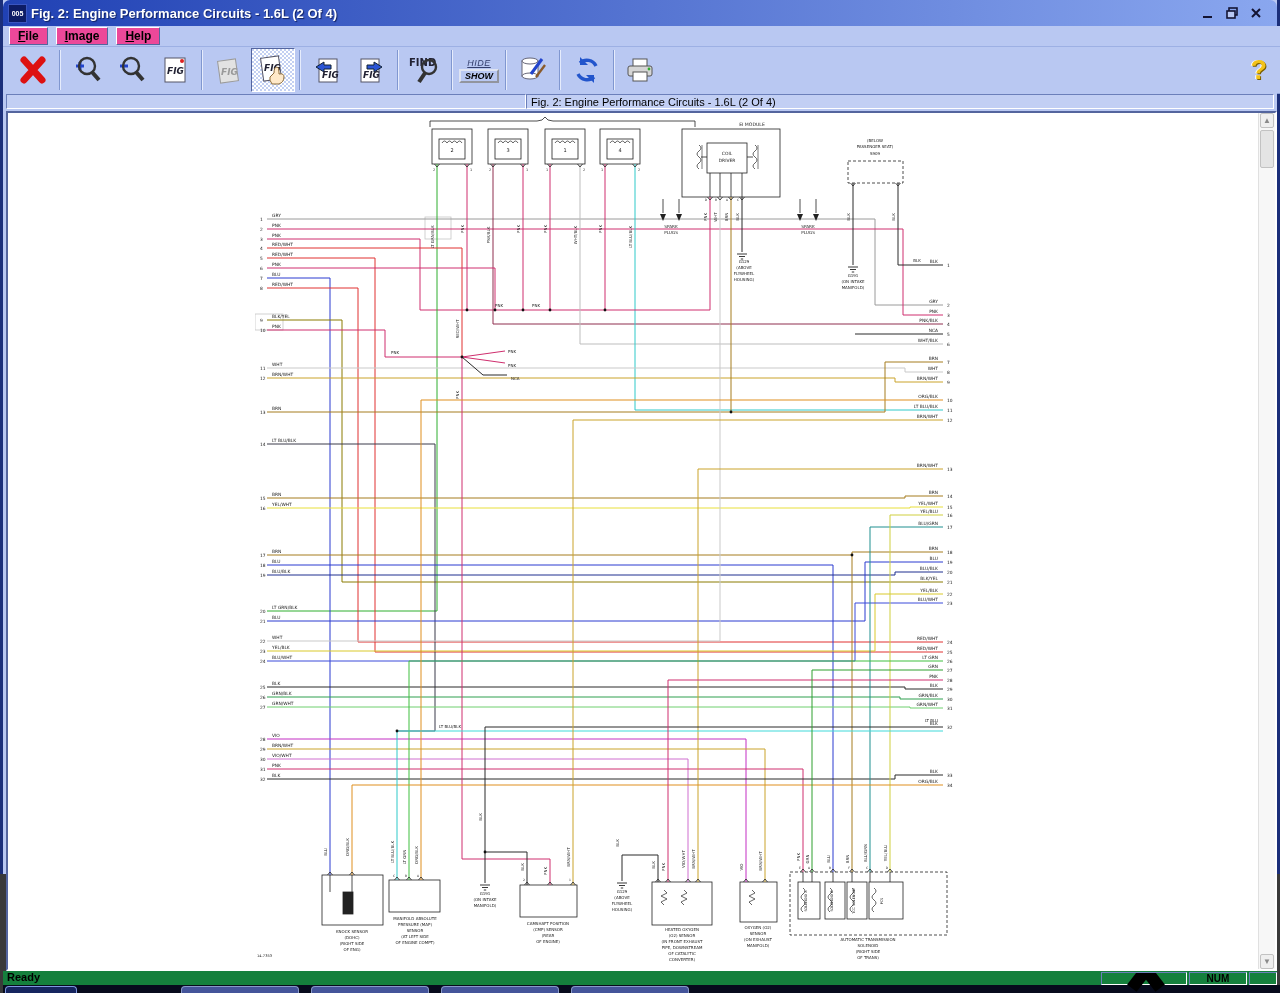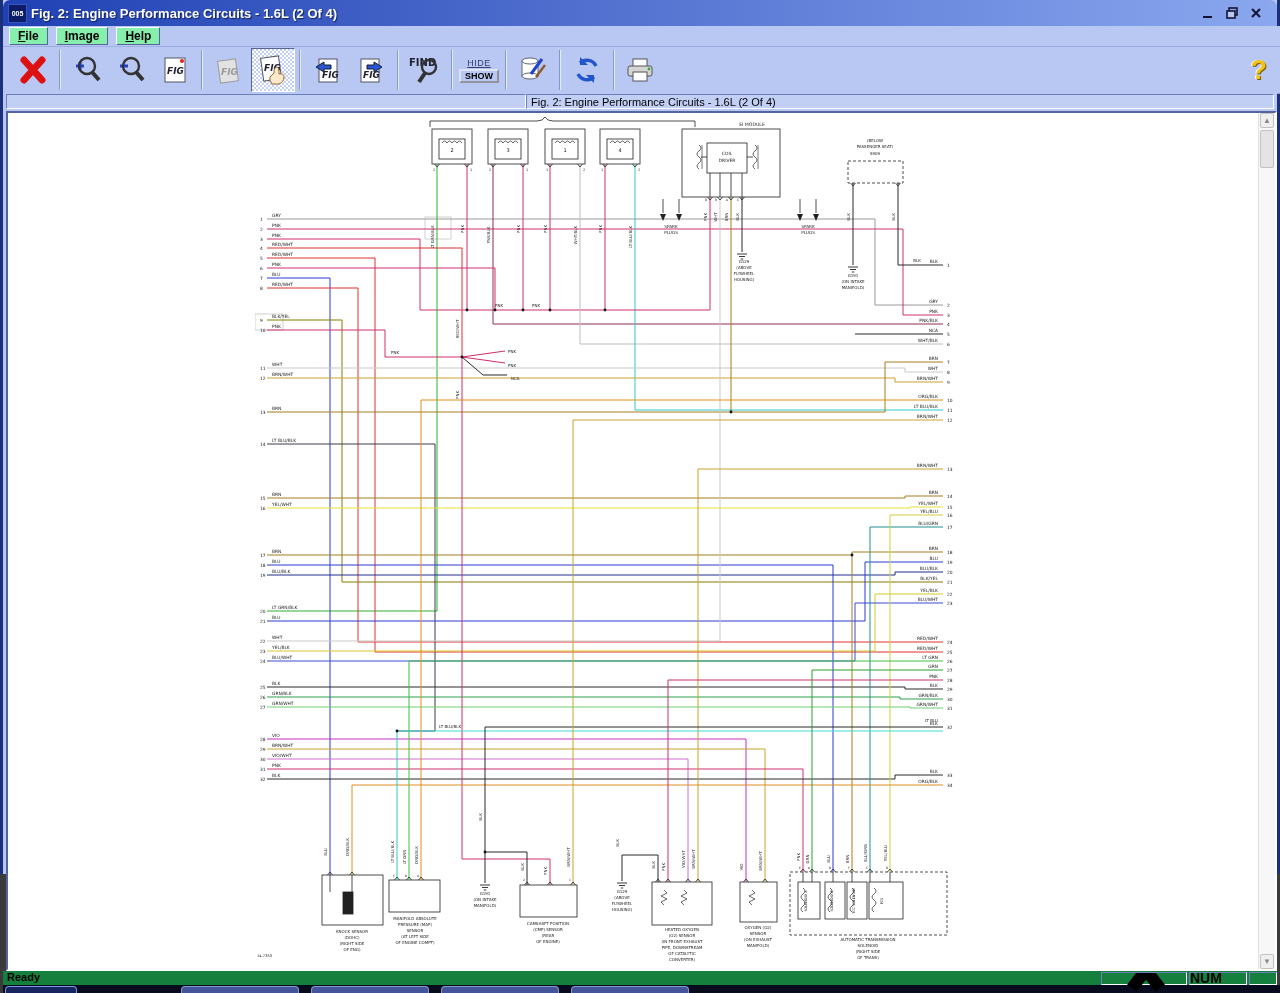--- a/index.html
+++ b/index.html
@@ -12,33 +12,33 @@
     border-bottom:1px solid #122468;display:flex;align-items:center;}
   .appicon{width:17px;height:17px;margin:0 4px 0 5px;background:#0d1c66;color:#fff;
     font-size:7px;font-weight:bold;display:flex;align-items:center;justify-content:center;
     border:1px solid #3a55c0;}
   .title{color:#fff;font-weight:bold;font-size:13px;text-shadow:1px 1px 1px #102060;}
   .winctl{margin-left:auto;display:flex;gap:10px;padding-right:14px;}
   .winctl svg{display:block;}
   
   .menubar{position:absolute;left:0;top:26px;width:1274px;height:20px;background:#b9c8f2;
     display:flex;align-items:center;gap:8px;padding-left:6px;border-bottom:1px solid #9db0e4;}
-  .menu-item{background:#86efac;border:1px solid;border-color:#fff #54659e #54659e #fff;
+  .menu-item{background:#ec4899;border:1px solid;border-color:#fff #54659e #54659e #fff;
     font-size:12px;font-weight:bold;padding:1px 8px;color:#000;}
   
   .toolbar{position:absolute;left:0;top:47px;width:1274px;height:46px;background:#b9c8f2;
     display:flex;align-items:center;padding-left:8px;border-bottom:1px solid #8fa3d9;}
   .tbtn{width:42px;height:42px;display:flex;flex-direction:column;align-items:center;
     justify-content:center;background:transparent;border:1px solid transparent;}
   .tbtn.pressed{border:1px solid;border-color:#54659e #fff #fff #54659e;
     background-image:linear-gradient(45deg,#fff 25%,transparent 25%,transparent 75%,#fff 75%),
       linear-gradient(45deg,#fff 25%,#c3d0f2 25%,#c3d0f2 75%,#fff 75%);
     background-size:4px 4px;background-position:0 0,2px 2px;}
   .tsep{width:0;height:40px;border-left:1px solid #8097d0;border-right:1px solid #e6ecfc;margin:0 4px;}
-  .hideshow{font-size:9px;line-height:10px;text-align:center;color:#1a1a3a;}
+  .hideshow{font-size:9px;line-height:10px;text-align:center;color:#1a1a3a;font-style:italic;}
   .hideshow .hide{text-decoration:underline;color:#35406e;letter-spacing:0.5px;}
   .hideshow .show{display:inline-block;border:2px outset #dfe4f2;padding:0 4px;font-weight:bold;color:#000;margin-top:1px;}
   .helpbtn{margin-left:auto;margin-right:18px;font-size:27px;font-weight:bold;color:#f2c21a;
     text-shadow:1px 1px 0 #7a5e00, -1px 0 0 #fff;}
   
   .figbar{position:absolute;left:0;top:93px;width:1274px;height:17px;background:#b9c8f2;display:flex;}
   .figcell{border:1px solid;border-color:#6b7fba #fff #fff #6b7fba;background:#c2cff4;height:13px;margin-top:1px;}
   .figcell.a{width:518px;margin-left:3px;}
   .figcell.b{flex:1;margin-right:3px;font-size:11px;color:#000;display:flex;align-items:center;padding-left:4px;}
   
@@ -49,21 +49,21 @@
   .vscroll{position:absolute;right:0;top:0;width:16px;height:856px;background:#f7f7f7;border-left:1px solid #e0e0e0;}
   .sbtn{position:absolute;left:1px;width:14px;height:15px;background:#efefef;border:1px solid #c2c2c2;
     border-radius:2px;box-sizing:border-box;color:#8a8a8a;font-size:8px;text-align:center;line-height:13px;}
   .sthumb{position:absolute;left:1px;top:17px;width:14px;height:38px;background:#e4e4e4;
     border:1px solid #c2c2c2;border-radius:2px;box-sizing:border-box;}
   
   .statusbar{position:absolute;left:0;top:971px;width:1274px;height:14px;background:#15803d;
     font-size:11px;font-weight:bold;color:#000;}
   .sb-left{position:absolute;left:4px;top:0px;}
   .sb-cell{position:absolute;top:1px;height:11px;border:1px solid;border-color:#6b7fba #fff #fff #6b7fba;
-    font-size:14px;text-align:left;line-height:11px;box-sizing:content-box;}
+    font-size:10px;text-align:center;line-height:11px;box-sizing:content-box;}
   
   .taskpeek{position:absolute;left:0;top:985px;width:1280px;height:8px;background:#070b1d;}
   .tpbtn{position:absolute;top:1px;height:8px;border-radius:4px 4px 0 0;
     background:#44549a;border:1px solid #8898c8;border-bottom:none;box-sizing:border-box;}
   .tpbtn.first{background:#16255f;border-color:#7e97e0;}
   .tpblob{position:absolute;left:1113px;top:-12px;width:60px;height:20px;overflow:hidden;}
   .tpblob:before,.tpblob:after{content:"";position:absolute;left:24px;top:-26px;width:12px;height:46px;background:#000;}
   .tpblob:before{transform:rotate(38deg);}
   .tpblob:after{transform:rotate(-38deg);}
   text{font-family:"DejaVu Sans",sans-serif;}

